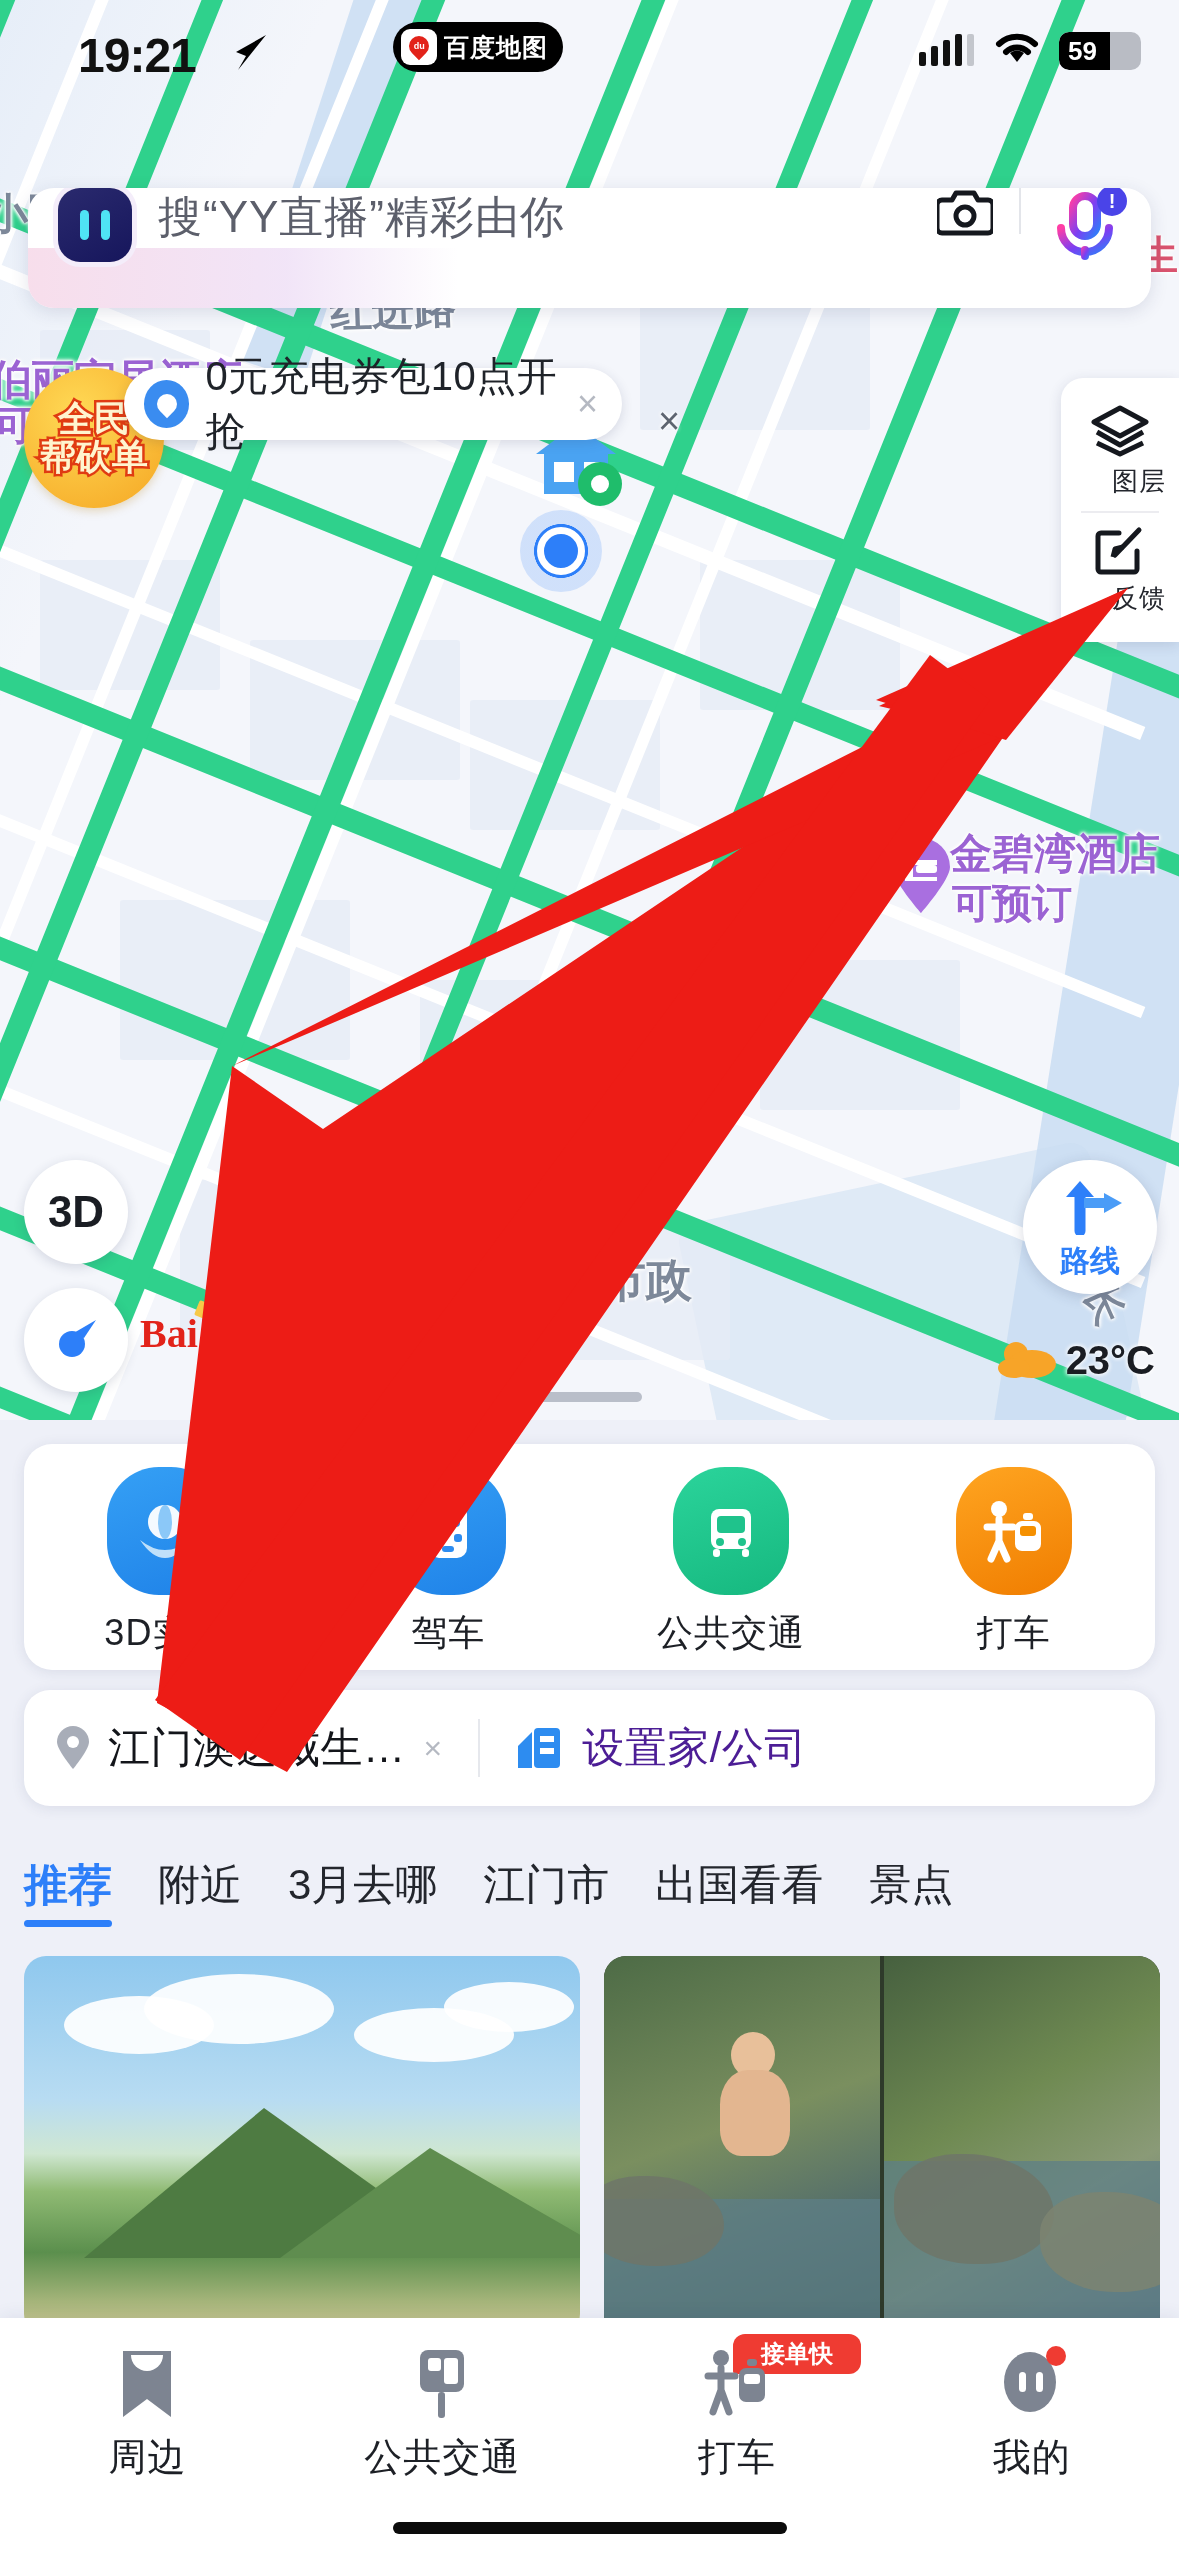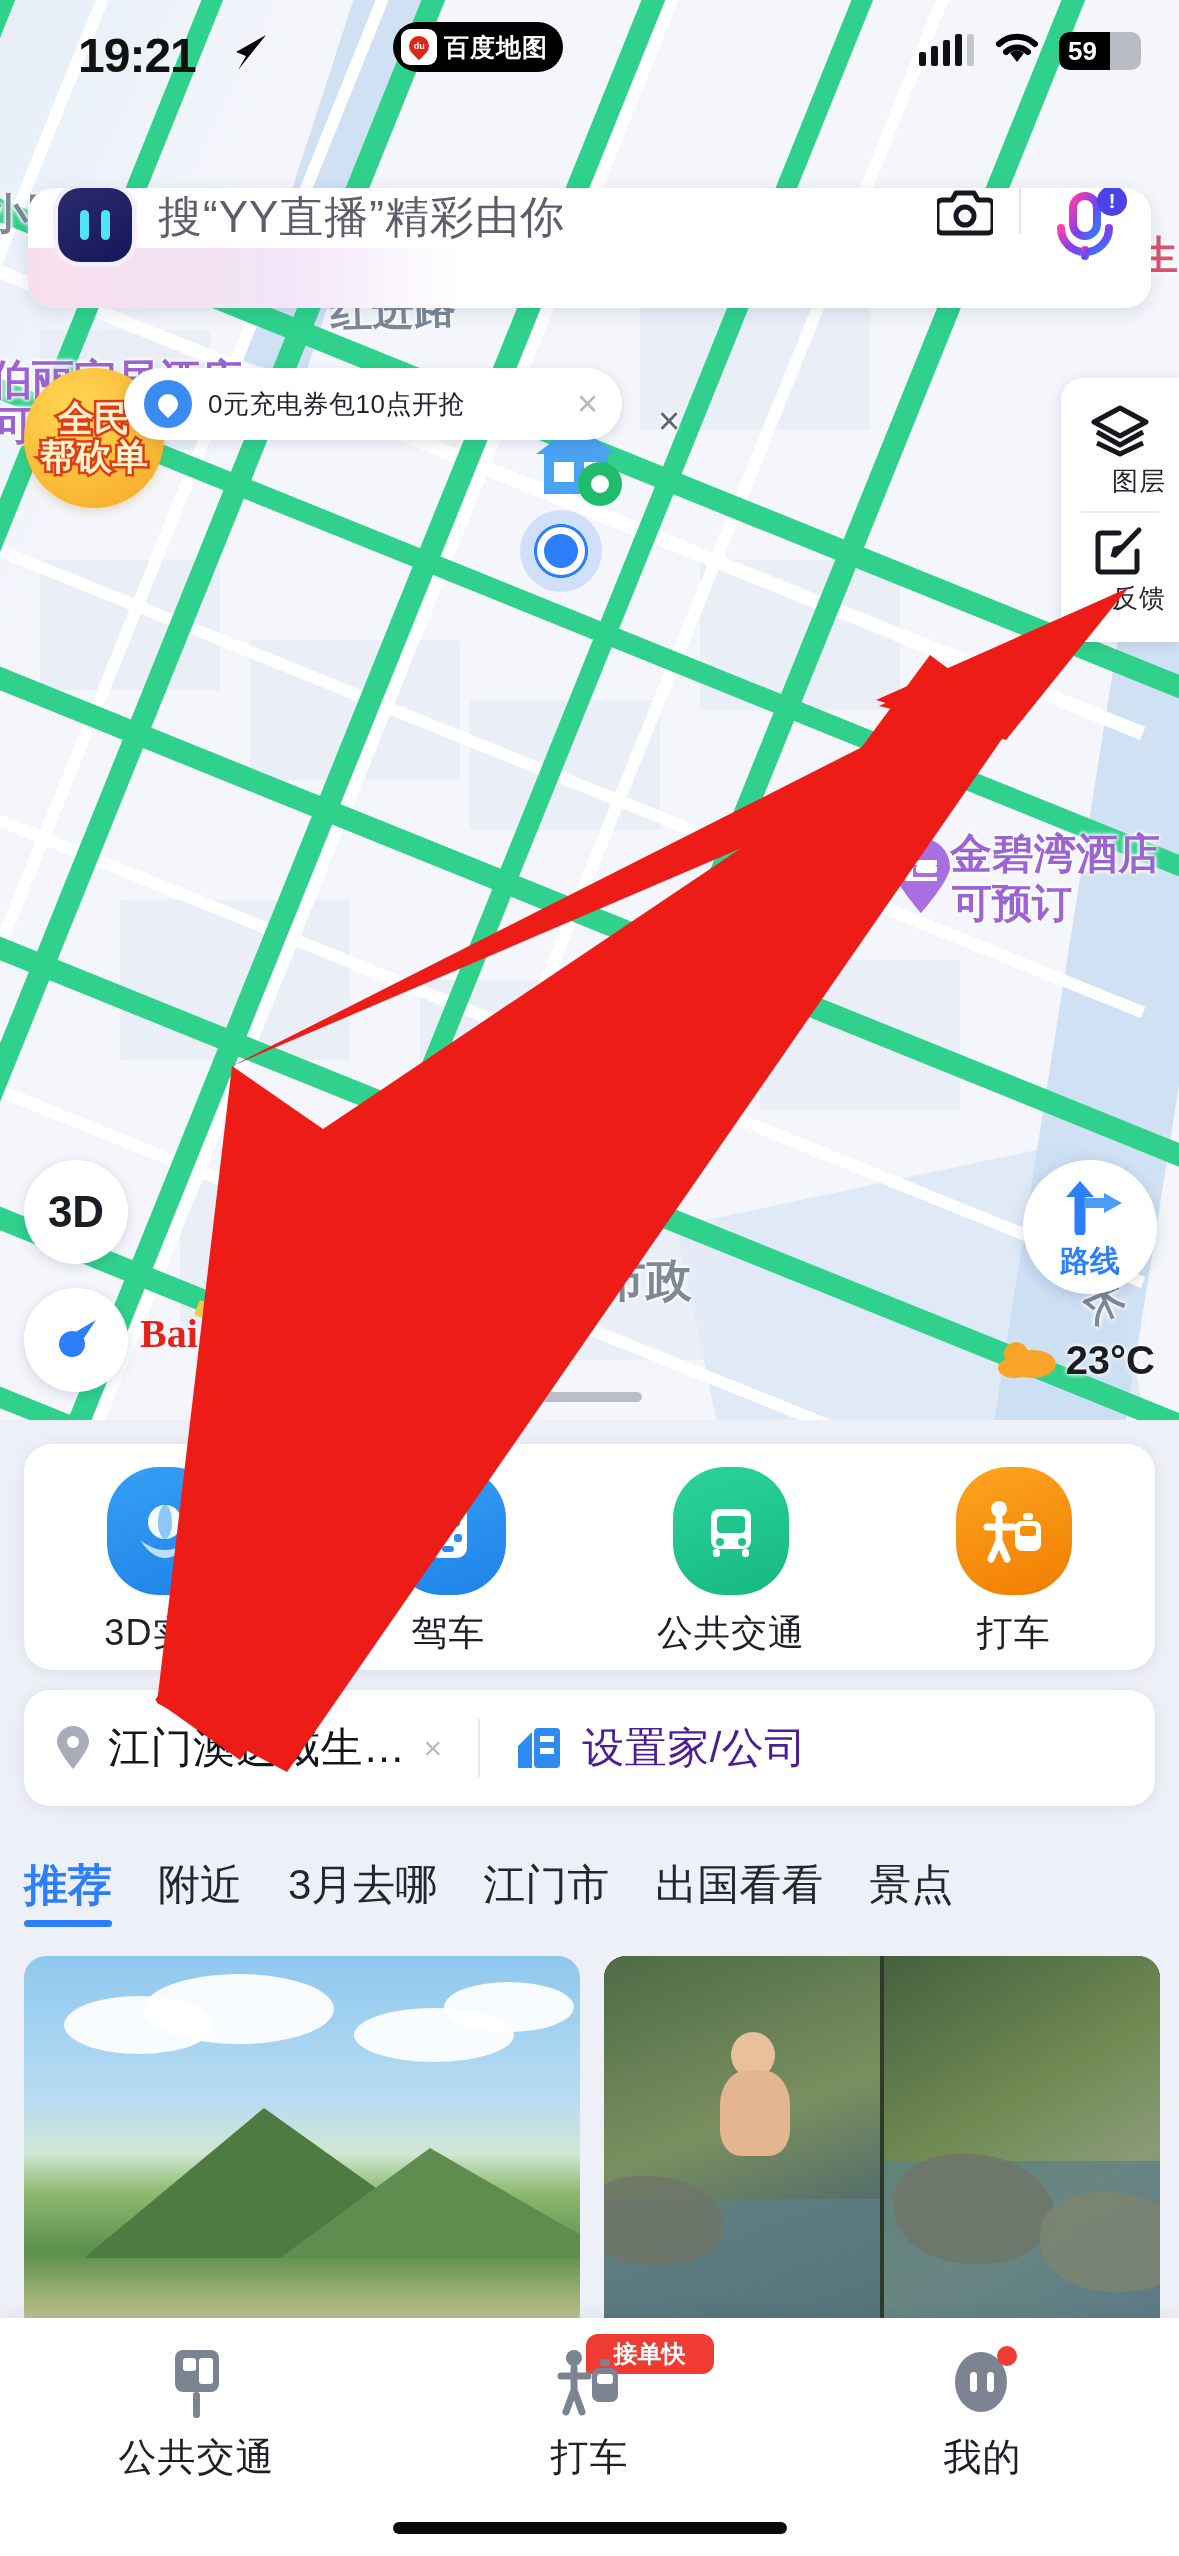--- a/index.html
+++ b/index.html
@@ -109,21 +109,21 @@
     position:absolute; left:124px; top:368px; width:498px; height:72px;
     background:#fff; border-radius:36px; z-index:30;
     box-shadow:0 3px 12px rgba(40,50,90,.15);
     display:flex; align-items:center;
   }
   #coupon .cpin {
     margin-left:20px; width:48px; height:48px; border-radius:50%; background:#3a8cf0;
     display:flex; align-items:center; justify-content:center;
   }
   #coupon .cpin .inner { width:20px;height:20px;border-radius:50% 50% 50% 0; background:#fff; transform:rotate(-45deg);}
-  #coupon .ctxt { margin-left:16px; font-size:26px; color:#1f2329; letter-spacing:.5px;}
+  #coupon .ctxt { margin-left:16px; font-size:40px; color:#1f2329; letter-spacing:.5px;}
   #coupon .cx { margin-left:auto; margin-right:24px; font-size:36px; color:#b5b9c2;}
 
   
   #kandan {
     position:absolute; left:24px; top:368px; width:140px; height:140px; border-radius:50%;
     background:radial-gradient(circle at 38% 32%,#ffd955,#f5a623);
     z-index:25; display:flex; flex-direction:column; align-items:center; justify-content:center;
     box-shadow:0 3px 10px rgba(180,120,0,.25);
   }
   #kandan span {
@@ -625,20 +625,29 @@
     <div class="half b">
       <div class="water2" style="height:46%;"></div>
       <div class="rock" style="left:10px;top:52%;width:160px;height:110px;"></div>
       <div class="rock" style="right:-30px;top:62%;width:150px;height:100px;background:#7d8471;"></div>
     </div>
   </div>
 </div>
 
 <div id="bottomnav">
 
+  <div class="nav">
+    <div class="nicon">
+      <svg width="56" height="74" viewBox="0 0 56 74">
+        <path d="M4 4 h48 v66 l-24 -18 l-24 18 Z" fill="#7d8491"></path>
+        <path d="M12 8 a16 16 0 0 0 32 0" fill="#fff"></path>
+      </svg>
+    </div>
+    <div class="nlabel">周边</div>
+  </div>
 
   <div class="nav">
     <div class="nicon">
       <svg width="64" height="76" viewBox="0 0 64 76">
         <rect x="10" y="4" width="44" height="42" rx="8" fill="#7d8491"></rect>
         <rect x="18" y="12" width="13" height="13" rx="3" fill="#fff"></rect>
         <rect x="34" y="12" width="14" height="26" rx="3" fill="#fff"></rect>
         <rect x="28" y="46" width="7" height="26" rx="3" fill="#7d8491"></rect>
       </svg>
     </div>

